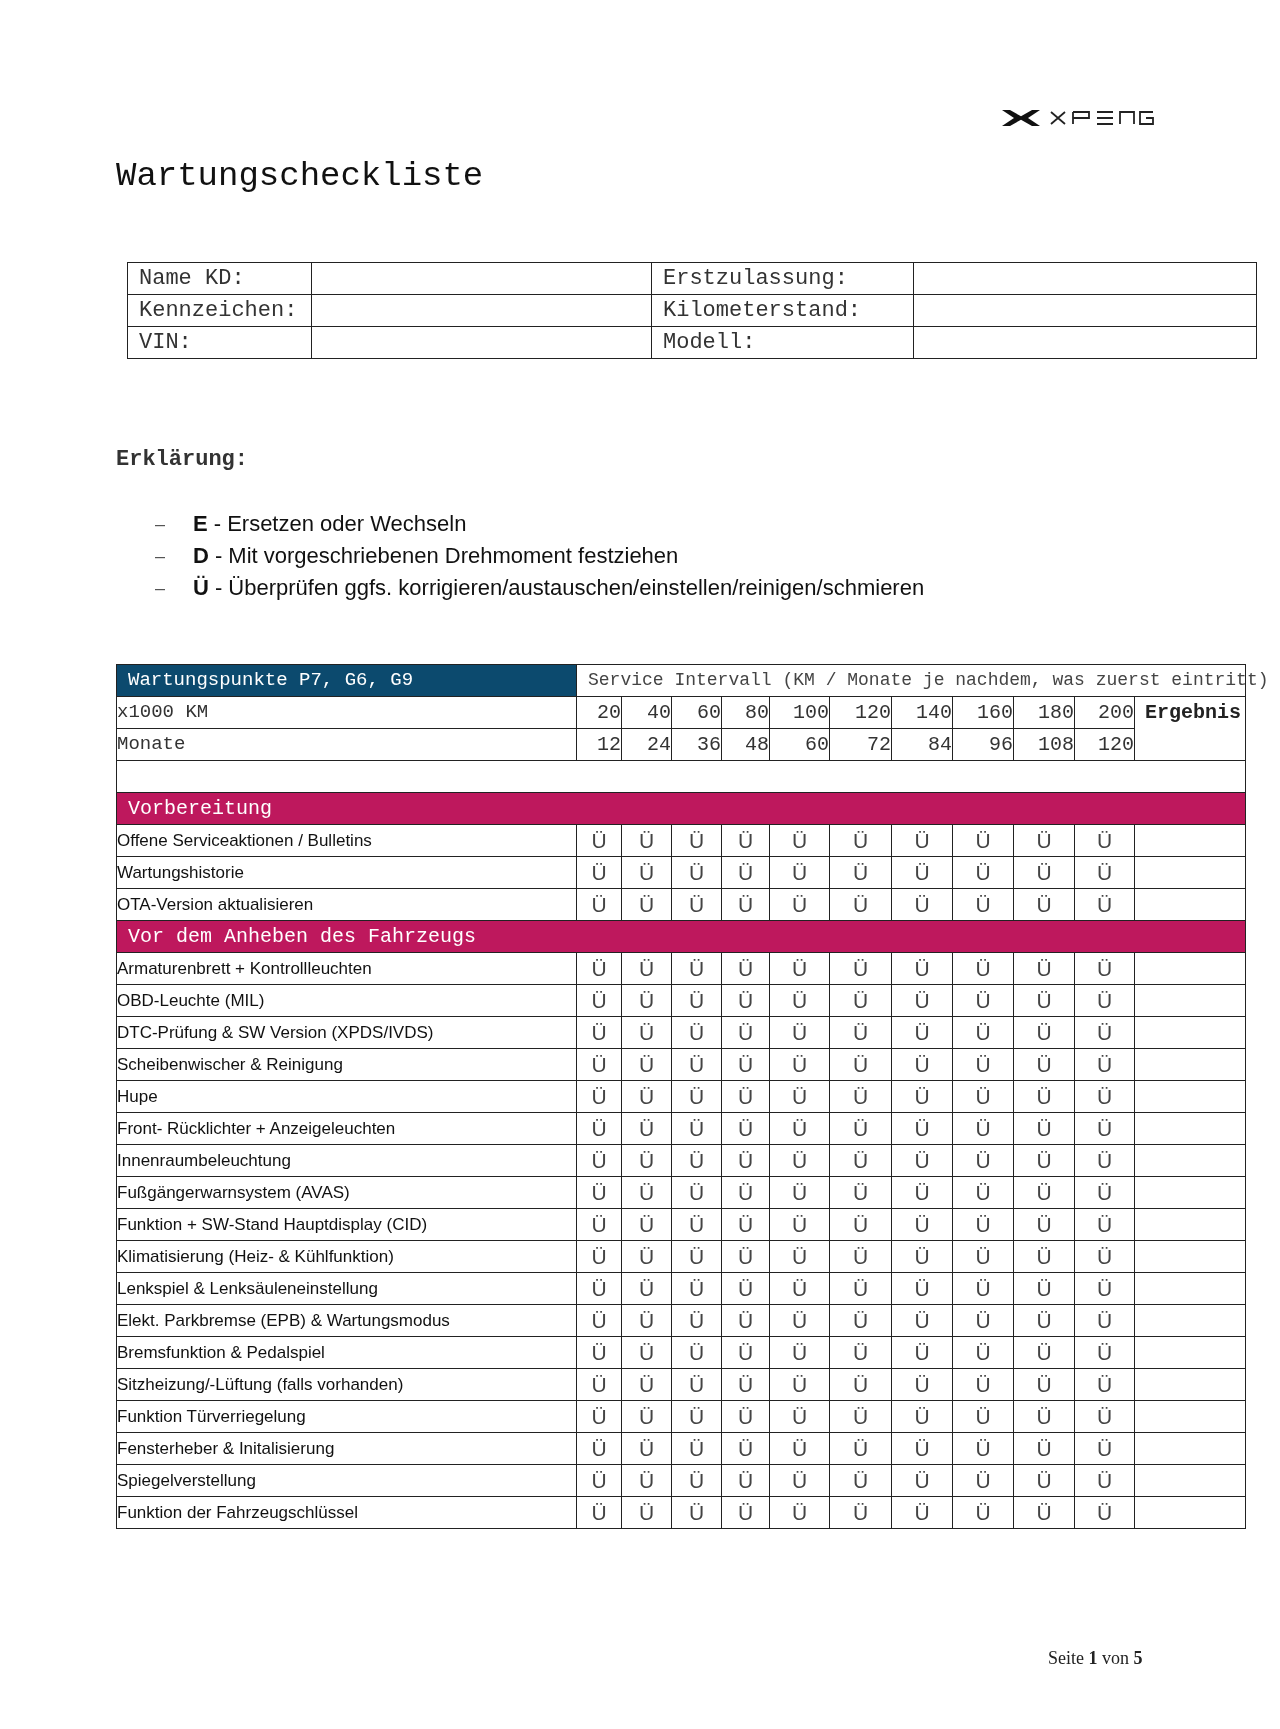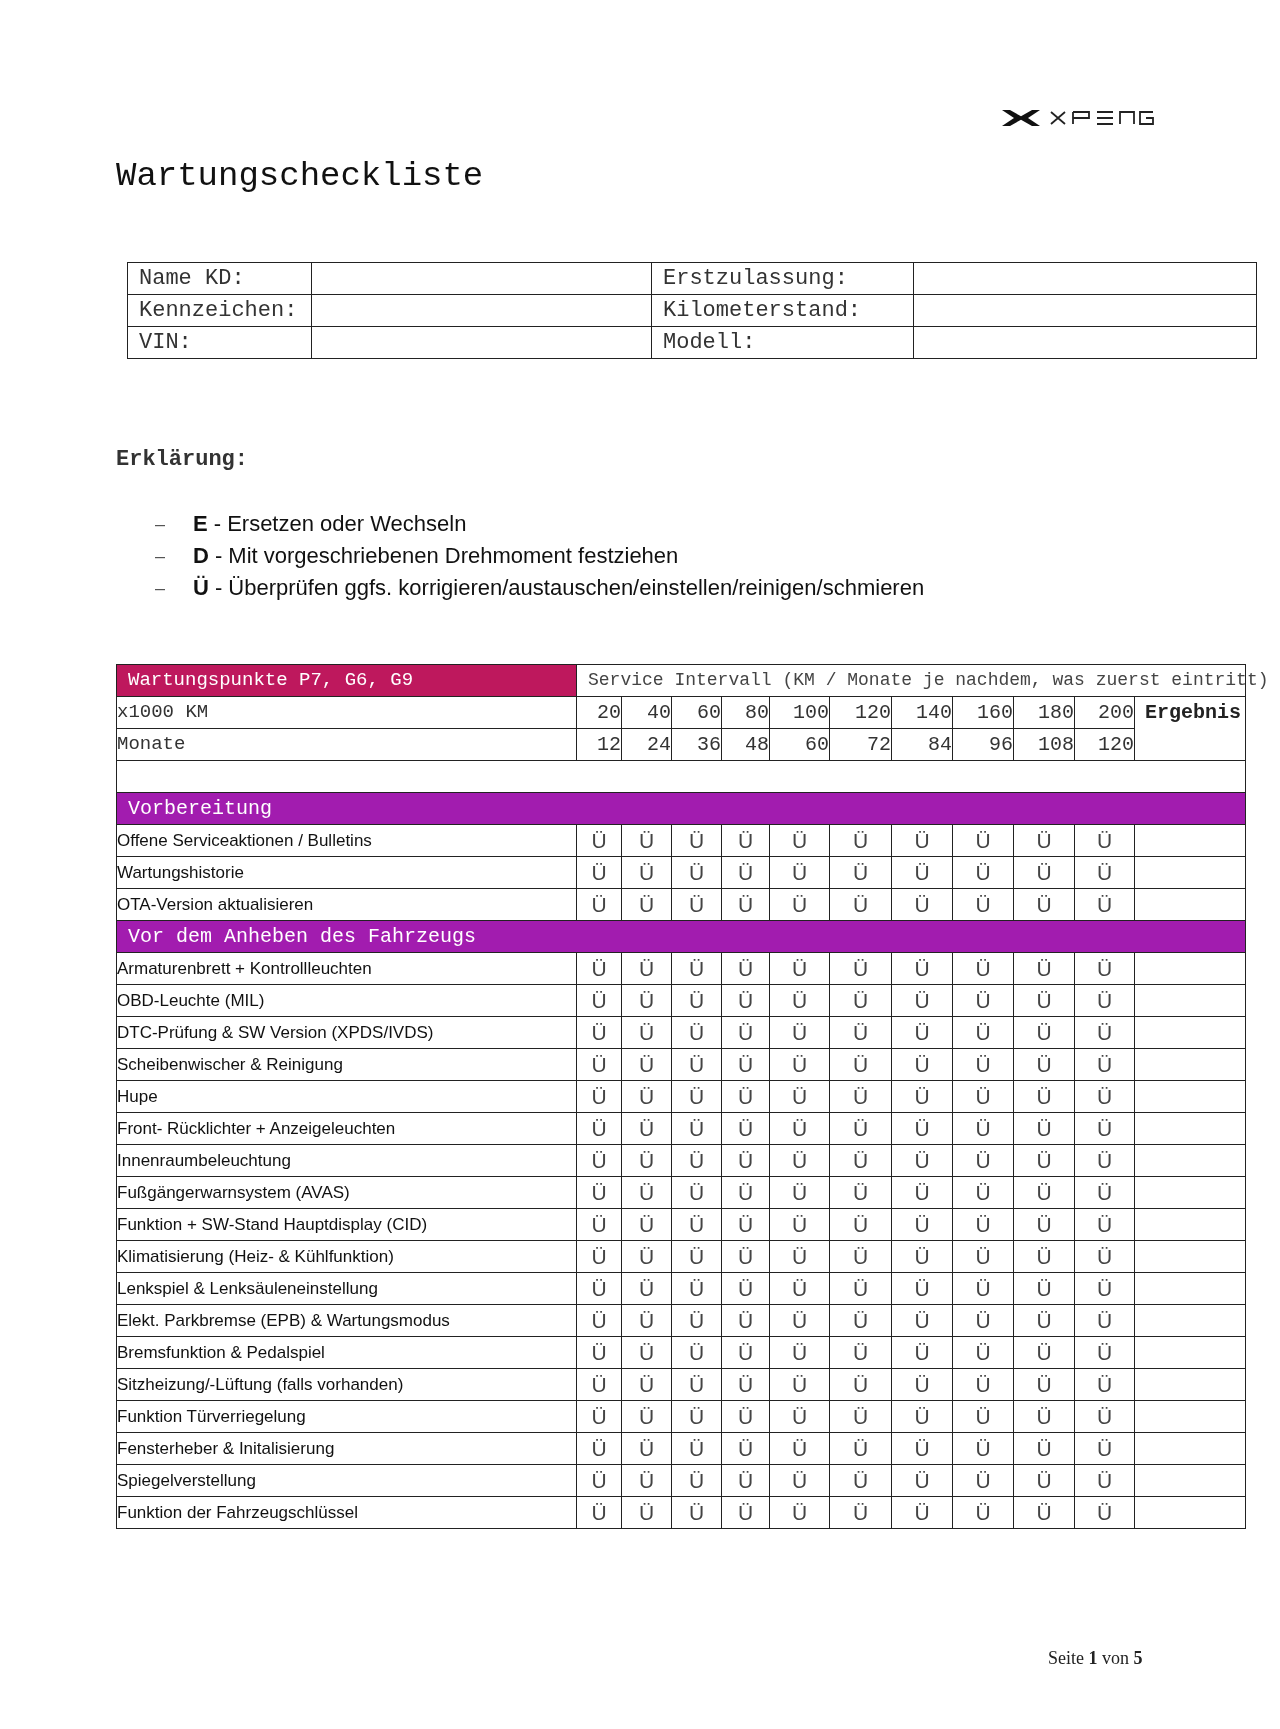--- a/index.html
+++ b/index.html
@@ -19,26 +19,26 @@
   #info-table td { border:1.5px solid #222; height:31px; padding:0 0 0 11px; font-size:22px; line-height:31px; color:#333; }
 
   #legend-title { position:absolute; left:116px; top:446px; font-size:22px; line-height:28px; color:#333;font-weight:bold; }
   #legend { position:absolute; left:155px; top:508px; margin:0; padding:0; list-style:none; }
   #legend li { height:32px; line-height:32px; font-size:22px; display:flex; align-items:center; }
   #legend .dash { width:38px; color:#555; font-size:18px; }
   #legend b { margin-right:6px; }
 
   #main-table { left:116px; top:664px; width:1129px; }
   #main-table td { border:1.5px solid #222; height:31px; padding:0; font-size:20px; line-height:31px; }
-  #main-table .hdr-black { background:#be185d; color:#fff; padding-left:11px; font-size:19px; }
+  #main-table .hdr-black { background:#0c4a6e; color:#fff; padding-left:11px; font-size:19px; }
   #main-table .hdr-service { padding-left:11px; color:#444; font-size:18px; white-space:nowrap; }
   #main-table .rlabel { text-align:left; padding-right:10px; color:#333; font-size:19px; }
   #main-table .num { text-align:right; color:#333; font-size:20px; }
   #main-table .ergebnis { text-align:left; padding-left:10px; vertical-align:top; font-weight:bold; font-size:20px; color:#222; }
-  #main-table .section { background:#a21caf; color:#fff; padding-left:11px; font-size:20px; }
+  #main-table .section { background:#be185d; color:#fff; padding-left:11px; font-size:20px; }
   #main-table .item { font-size:17px; color:#111; }
   #main-table .chk { text-align:center; color:#444; font-size:21px; font-weight:300; }
   #main-table .res { }
 
   #footer { position:absolute; left:1048px; top:1648px; font-size:18px; color:#222; }
   #footer b { font-weight:bold; }
 </style>
 </head>
 <body>
 

